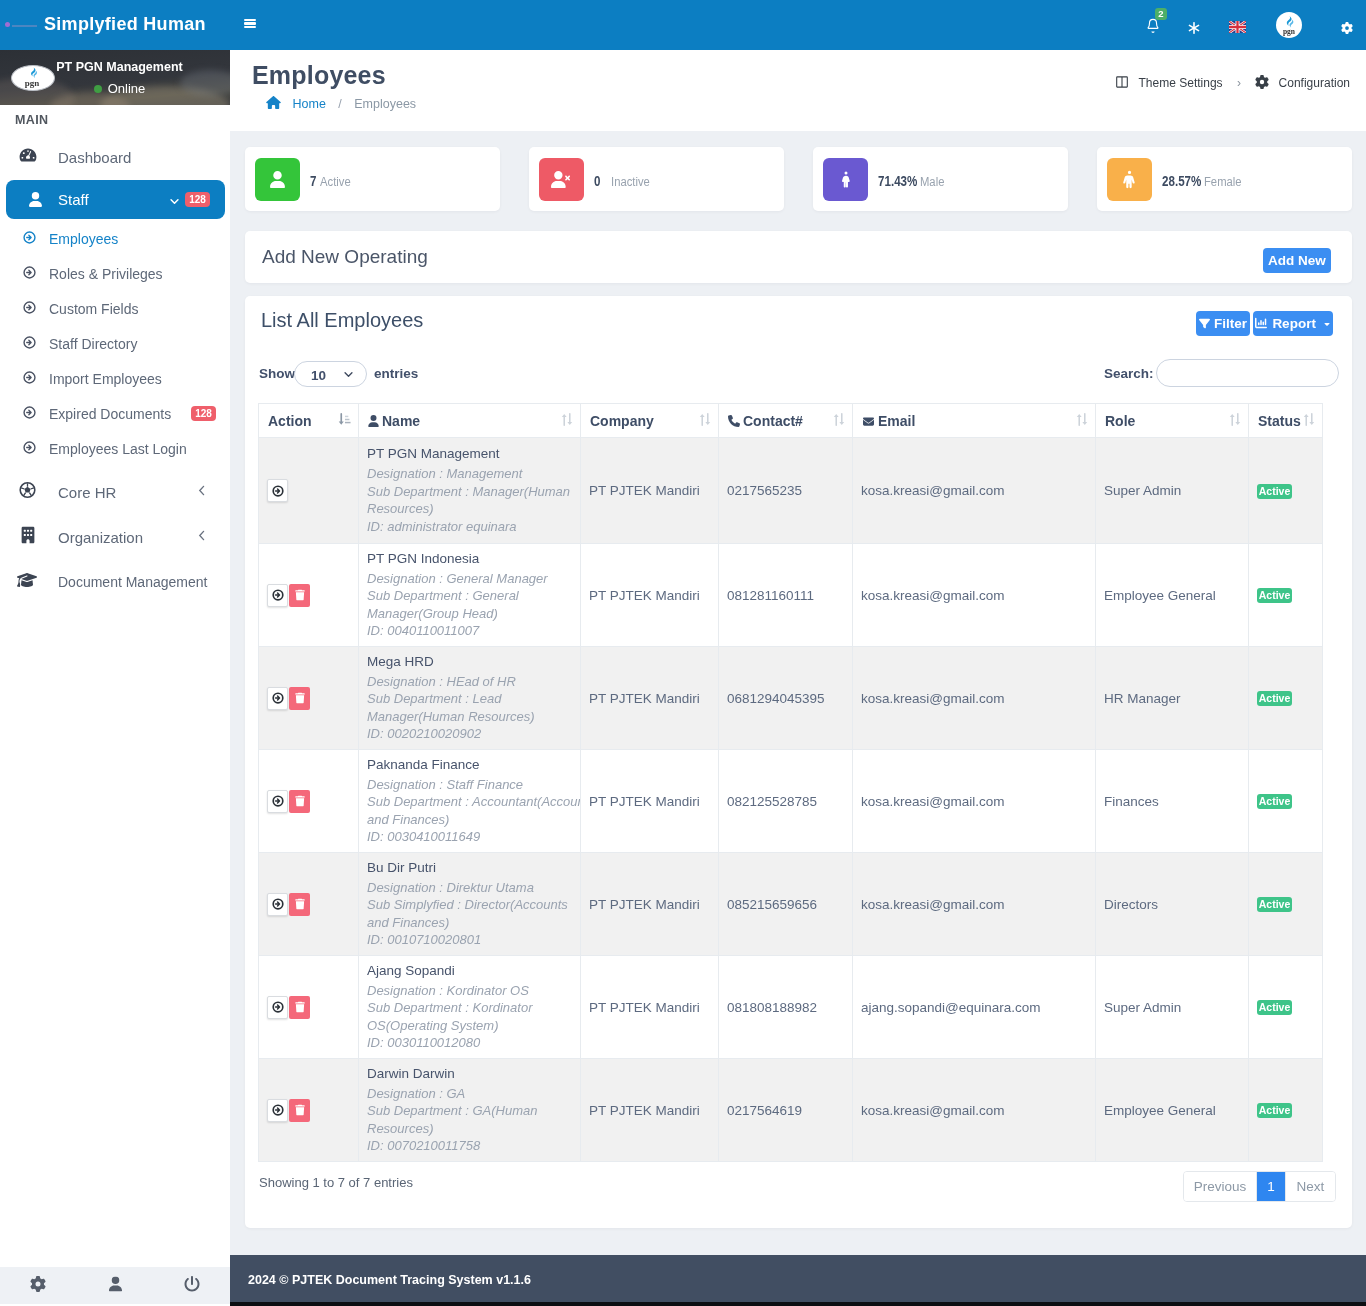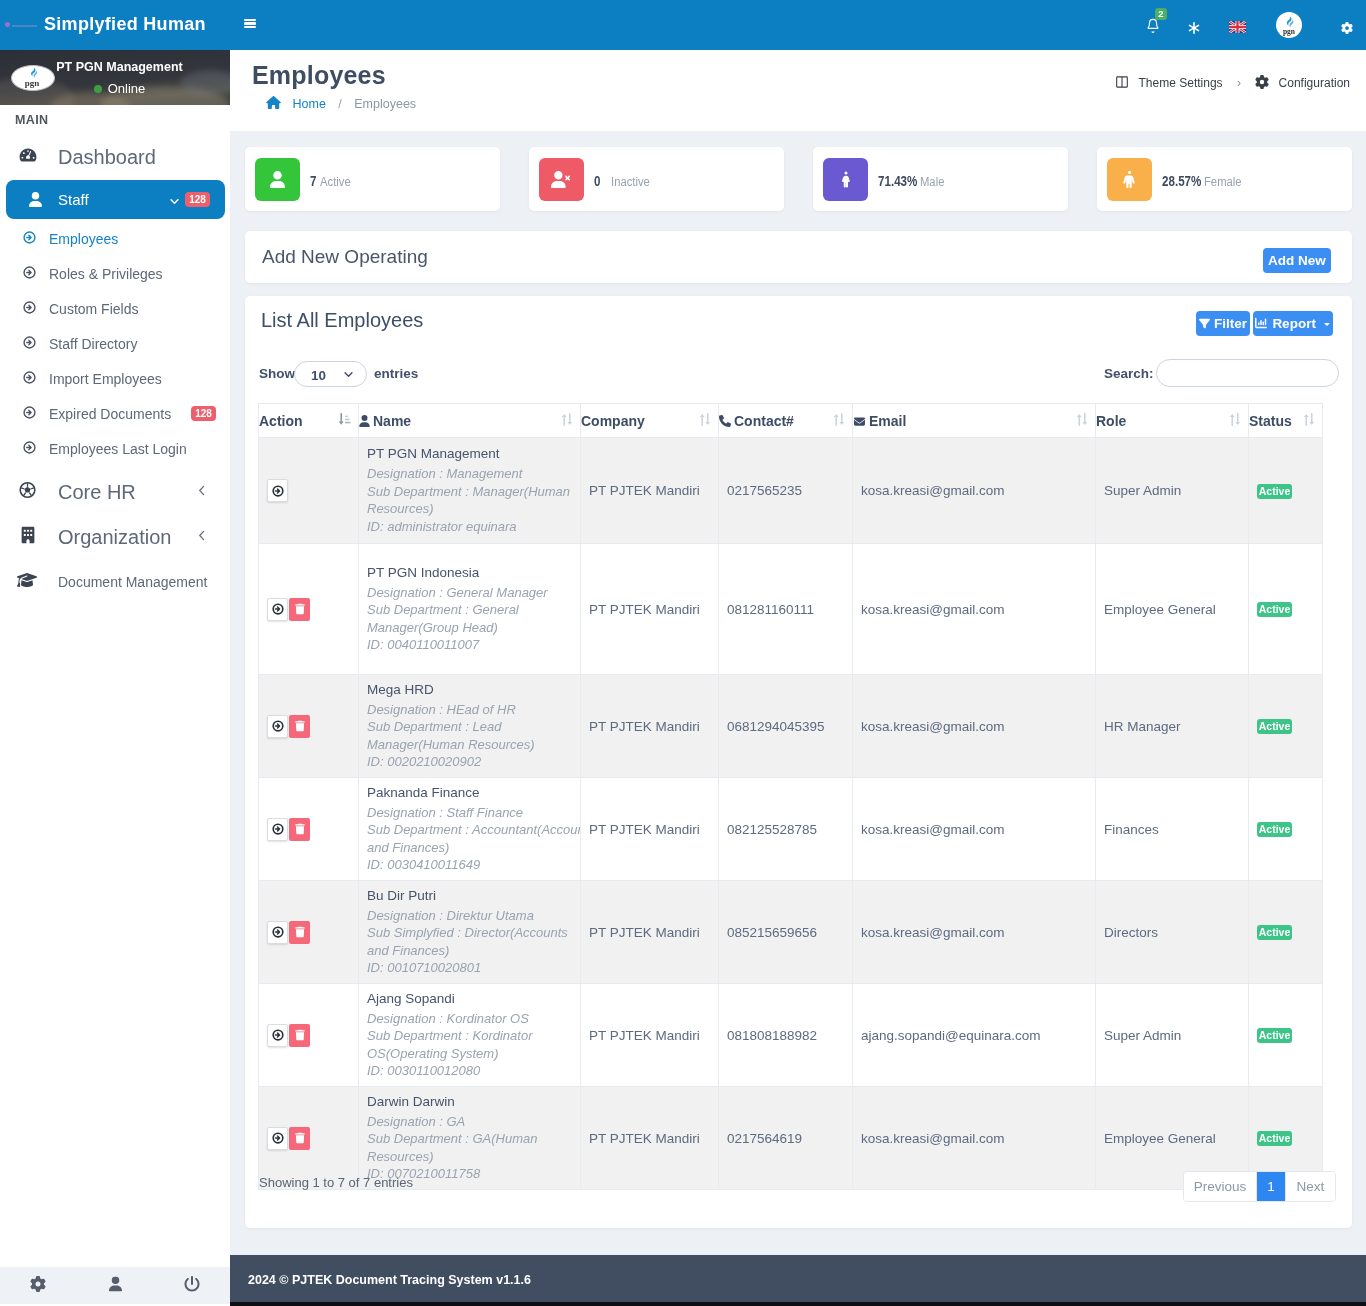--- a/index.html
+++ b/index.html
@@ -22,21 +22,21 @@
   background:linear-gradient(175deg,#2c3036 0%,#33363c 55%,#474741 80%,#3a3c3e 100%); overflow:hidden; }
 .userbox .cloud { position:absolute; border-radius:50%; background:rgba(190,170,150,0.16); filter:blur(3px); }
 .ulogo { position:absolute; left:11px; top:15px; width:44px; height:26px; background:#fff; border-radius:50%; border:1px solid #b9bdc4; }
 .uname { position:absolute; left:52px; top:10px; width:135px; text-align:center; color:#fff; font-size:12.5px; font-weight:700; }
 .uonline { position:absolute; left:52px; top:31px; width:135px; text-align:center; color:#fff; font-size:13px; }
 .udot { display:inline-block; width:8px; height:8px; border-radius:50%; background:#3f9e43; margin-right:6px; }
 .mainlabel { position:absolute; left:15px; top:63px; font-size:12.5px; font-weight:700; color:#51575f; letter-spacing:.4px; }
 
 .mi { position:absolute; left:0; width:230px; height:34px; }
 .mi .ic { position:absolute; left:19px; top:50%; transform:translateY(-50%); }
-.mi .lb { position:absolute; left:58px; top:50%; transform:translateY(-50%); font-size:20px; color:#5e6878; white-space:nowrap; }
+.mi .lb { position:absolute; left:58px; top:50%; transform:translateY(-50%); font-size:15px; color:#5e6878; white-space:nowrap; }
 .mi .chev { position:absolute; right:24px; top:50%; transform:translateY(-50%); color:#6a7280; font-size:12px; }
 .staff-active { position:absolute; left:6px; width:219px; height:39px; background:#0c7ec2; border-radius:8px; }
 .staff-active .ic { position:absolute; }
 .staff-active .lb { position:absolute; left:52px; font-size:15px; color:#fff; }
 .staff-active .chev { position:absolute; left:163px; top:13px; }
 .badge128 { position:absolute; width:25px; height:14.5px; background:#ef5f6b; border-radius:4px; color:#fff; font-size:10px; font-weight:700; text-align:center; line-height:15px; }
 .smi { position:absolute; left:0; width:230px; height:35px; }
 .smi .ic { position:absolute; left:23px; top:50%; transform:translateY(-50%); }
 .smi .lb { position:absolute; left:49px; top:50%; transform:translateY(-50%); font-size:14px; color:#5e6878; white-space:nowrap; }
 .smi.active .lb { color:#1583c8; }
@@ -73,21 +73,21 @@
 .showrow { position:absolute; left:14px; top:63px; width:1080px; height:28px; }
 .showrow .sh { position:absolute; left:0; top:7px; font-size:13.5px; font-weight:700; color:#42506b; }
 .showrow .sel { position:absolute; left:35px; top:2px; width:73px; height:26px; border:1px solid #ccd4e0; border-radius:13px; }
 .showrow .sel span { position:absolute; left:16px; top:6px; font-size:13.5px; font-weight:700; color:#42506b; }
 .showrow .ent { position:absolute; left:115px; top:7px; font-size:13.5px; font-weight:700; color:#42506b; }
 .showrow .sch { position:absolute; left:845px; top:7px; font-size:13.5px; font-weight:700; color:#42506b; }
 .showrow .inp { position:absolute; left:897px; top:0px; width:183px; height:28px; border:1px solid #ccd4e0; border-radius:14px; background:#fff; }
 
 
 table.dt { position:absolute; left:13px; top:107px; width:1064px; border-collapse:collapse; table-layout:fixed; }
-table.dt th { border:1px solid #e7ebef; height:34px; font-size:14px; font-weight:700; color:#3e4d66; text-align:left; padding:0 0; position:relative; }
+table.dt th { border:1px solid #e7ebef; height:34px; font-size:14px; font-weight:700; color:#3e4d66; text-align:left; padding:0 9px; position:relative; }
 table.dt td { border:1px solid #e7ebef; font-size:13.5px; color:#5d6a80; padding:0 8px; vertical-align:middle; white-space:nowrap; overflow:hidden; }
 table.dt tr.odd td { background:#f1f1f1; }
 .sorticons { position:absolute; right:7px; top:50%; transform:translateY(-50%); }
 th .hic { margin-right:3px; vertical-align:-1px; }
 .nm { font-size:13.5px; color:#47536b; margin-bottom:4px; }
 .it { font-size:13px; font-style:italic; color:#9aa3b0; line-height:17.5px; white-space:nowrap; }
 .actbtn { display:inline-block; width:21px; height:23px; border-radius:2px; vertical-align:middle; position:relative; }
 .actbtn svg { position:absolute; left:50%; top:50%; transform:translate(-50%,-50%); }
 .act-view { background:#fff; border:1px solid #d9dce0; box-shadow:0 1px 2px rgba(0,0,0,.12); }
 .act-del { background:#f4687a; margin-left:1px; }
@@ -448,21 +448,21 @@
                 <div class="it">Sub Department : Manager(Human</div>
                 <div class="it">Resources)</div>
                 <div class="it">ID: administrator equinara</div>
               </td>
 <td>PT PJTEK Mandiri</td>
 <td>0217565235</td>
 <td>kosa.kreasi@gmail.com</td>
 <td>Super Admin</td>
 <td><span class="badge-act">Active</span></td>
 </tr>
-<tr class="even" style="height:131px;">
+<tr class="even" style="height:103px;">
 <td><span class="actbtn act-view"><svg width="12" height="12" viewBox="0 0 16 16">
                     <circle cx="8" cy="8" r="6.4" fill="none" stroke="#2b3138" stroke-width="2.2"></circle>
                     <path d="M7.4 5.4L10 8l-2.6 2.6M4.8 8H9.6" stroke="#2b3138" stroke-width="2" fill="none" stroke-linecap="round" stroke-linejoin="round"></path>
                   </svg></span><span class="actbtn act-del"><svg width="10" height="11" viewBox="0 0 448 512">
                     <path fill="#fff" d="M135.2 17.7L128 32H32C14.3 32 0 46.3 0 64S14.3 96 32 96H416c17.7 0 32-14.3 32-32s-14.3-32-32-32H320l-7.2-14.3C307.4 6.8 296.3 0 284.2 0H163.8c-12.1 0-23.2 6.8-28.6 17.7zM416 128H32L53.2 467c1.6 25.3 22.6 45 47.9 45H346.9c25.3 0 46.3-19.7 47.9-45L416 128z"></path>
                   </svg></span></td>
 <td class="namecell">
                 <div class="nm">PT PGN Indonesia</div>
                 <div class="it">Designation : General Manager</div>
                 <div class="it">Sub Department : General</div>

